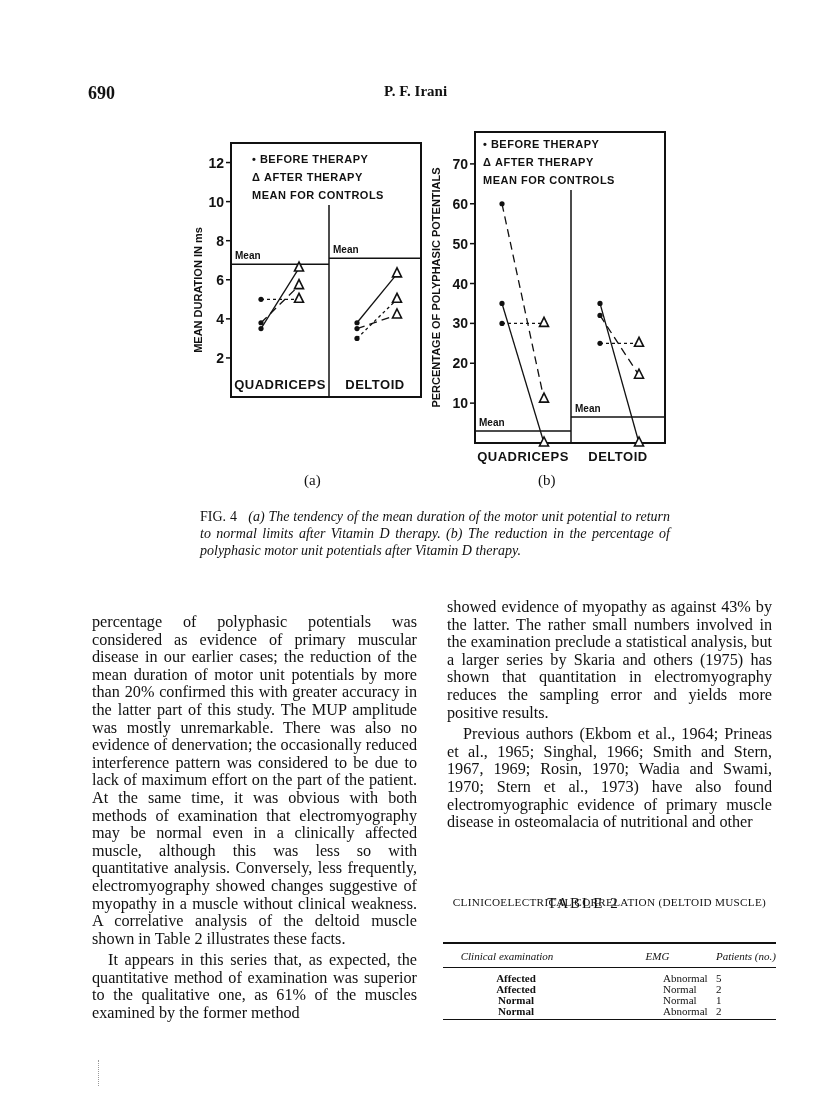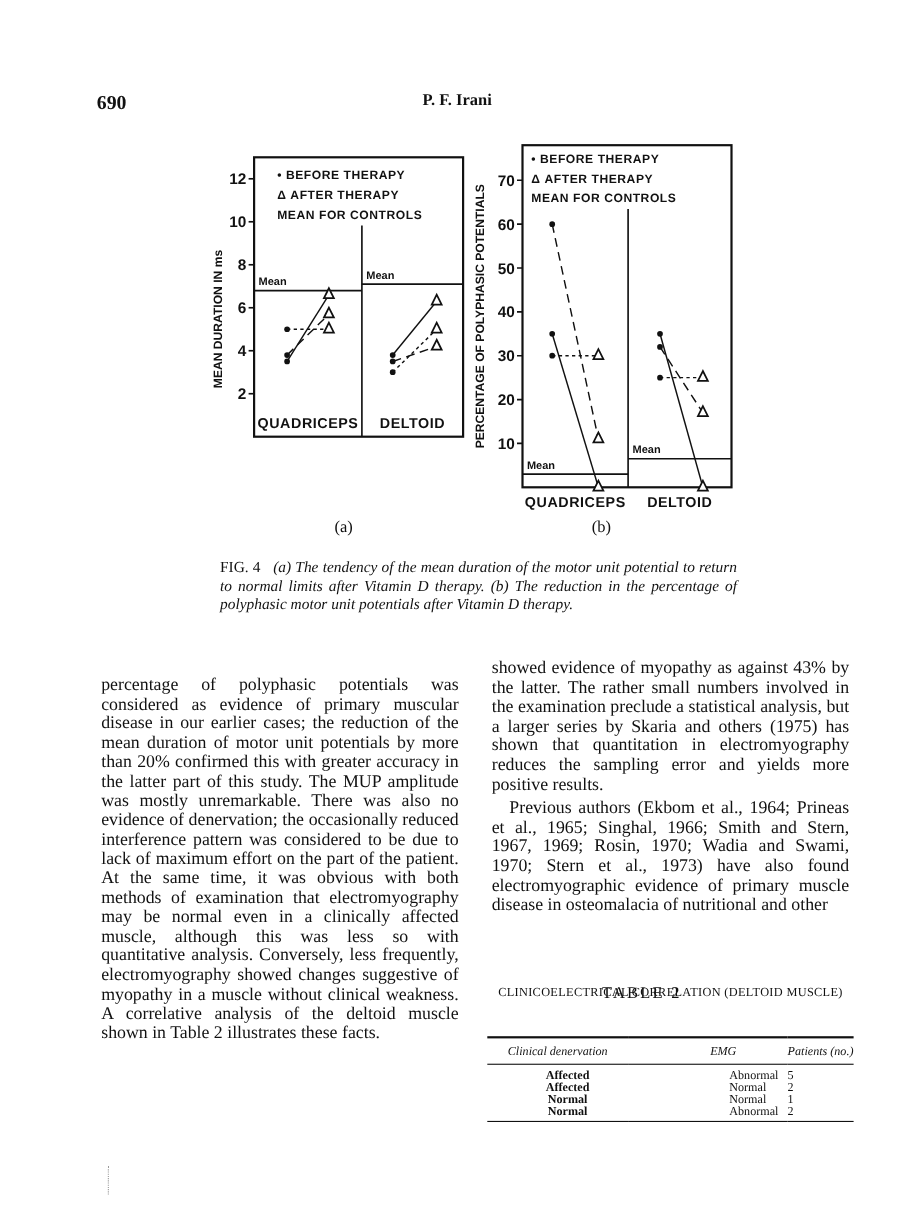--- a/index.html
+++ b/index.html
@@ -132,34 +132,35 @@
 </svg>
 <div class="abs panel-label" style="left:538px;top:472px;">(b)</div>
 
 <div id="caption" class="abs">
   <span class="figno">FIG. 4</span>&nbsp;&nbsp;
   <span>(a) The tendency of the mean duration of the motor unit potential to return to normal limits after Vitamin D therapy. (b) The reduction in the percentage of polyphasic motor unit potentials after Vitamin D therapy.</span>
 </div>
 
 <div id="col-left" class="abs col">
   <p>percentage of polyphasic potentials was considered as evidence of primary muscular disease in our earlier cases; the reduction of the mean duration of motor unit potentials by more than 20% confirmed this with greater accuracy in the latter part of this study. The MUP amplitude was mostly unremarkable. There was also no evidence of denervation; the occasionally reduced interference pattern was considered to be due to lack of maximum effort on the part of the patient. At the same time, it was obvious with both methods of examination that electromyography may be normal even in a clinically affected muscle, although this was less so with quantitative analysis. Conversely, less frequently, electromyography showed changes suggestive of myopathy in a muscle without clinical weakness. A correlative analysis of the deltoid muscle shown in Table 2 illustrates these facts.</p>
+  <p class="indent">It appears in this series that, as expected, the quantitative method of examination was superior to the qualitative one, as 61% of the muscles examined by the former method</p>
 </div>
 
 <div id="col-right" class="abs col">
   <p>showed evidence of myopathy as against 43% by the latter. The rather small numbers involved in the examination preclude a statistical analysis, but a larger series by Skaria and others (1975) has shown that quantitation in electromyography reduces the sampling error and yields more positive results.</p>
   <p class="indent">Previous authors (Ekbom et al., 1964; Prineas et al., 1965; Singhal, 1966; Smith and Stern, 1967, 1969; Rosin, 1970; Wadia and Swami, 1970; Stern et al., 1973) have also found electromyographic evidence of primary muscle disease in osteomalacia of nutritional and other</p>
 </div>
 
 <div id="table-title" class="abs">TABLE 2</div>
 <div id="table-subtitle" class="abs">CLINICOELECTRICAL CORRELATION (DELTOID MUSCLE)</div>
 
 <table id="table2" class="abs">
   <thead>
     <tr>
-      <th class="c1" style="text-align:center;padding-left:0 !important;width:90px;">Clinical denervation</th>
+      <th class="c1" style="text-align:center;padding-left:0 !important;width:90px;">Clinical examination</th>
       <th class="c2" style="text-align:center;">EMG</th>
       <th class="c3">Patients (no.)</th>
     </tr>
   </thead>
   <tbody>
     <tr class="first">
       <td class="c1">Affected</td>
       <td class="c2" style="padding-left:92px !important;">Abnormal</td>
       <td class="c3">5</td>
     </tr>

